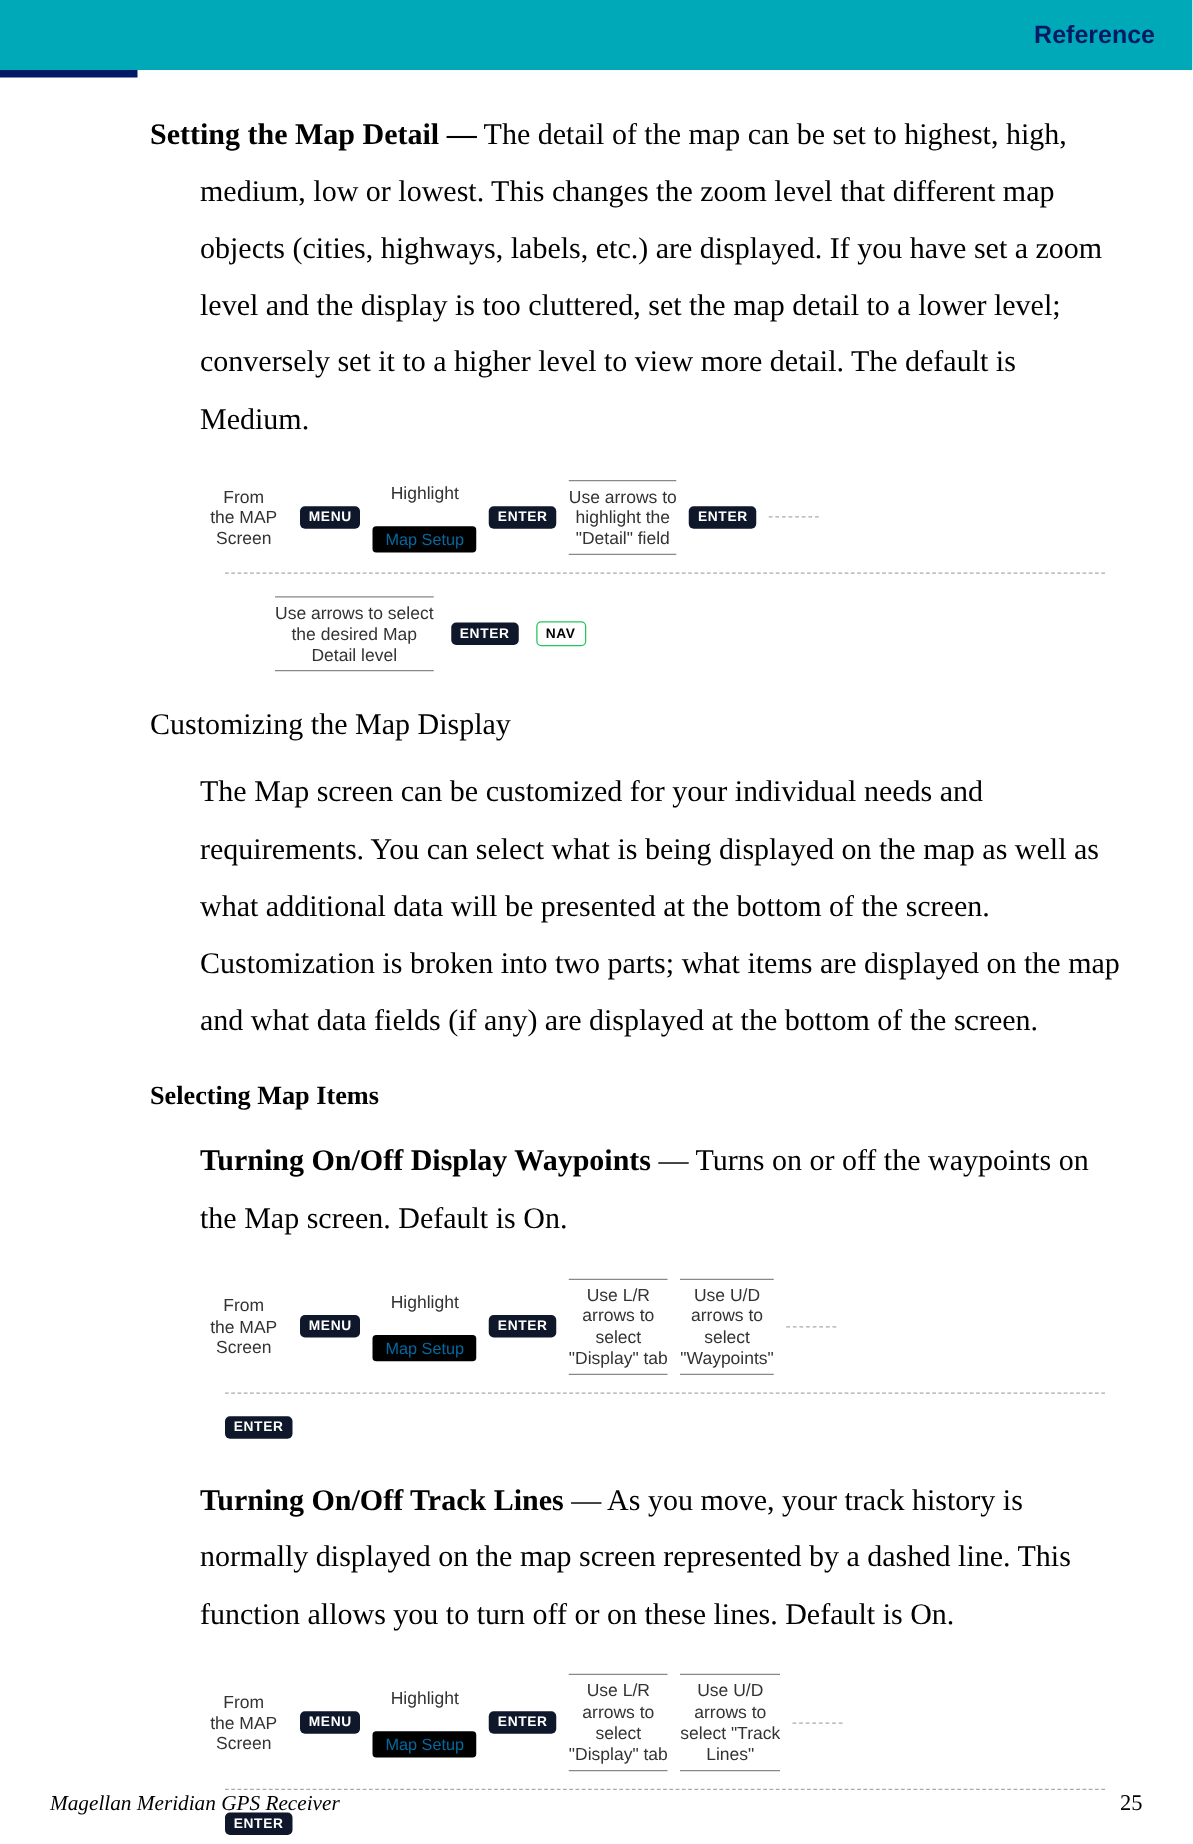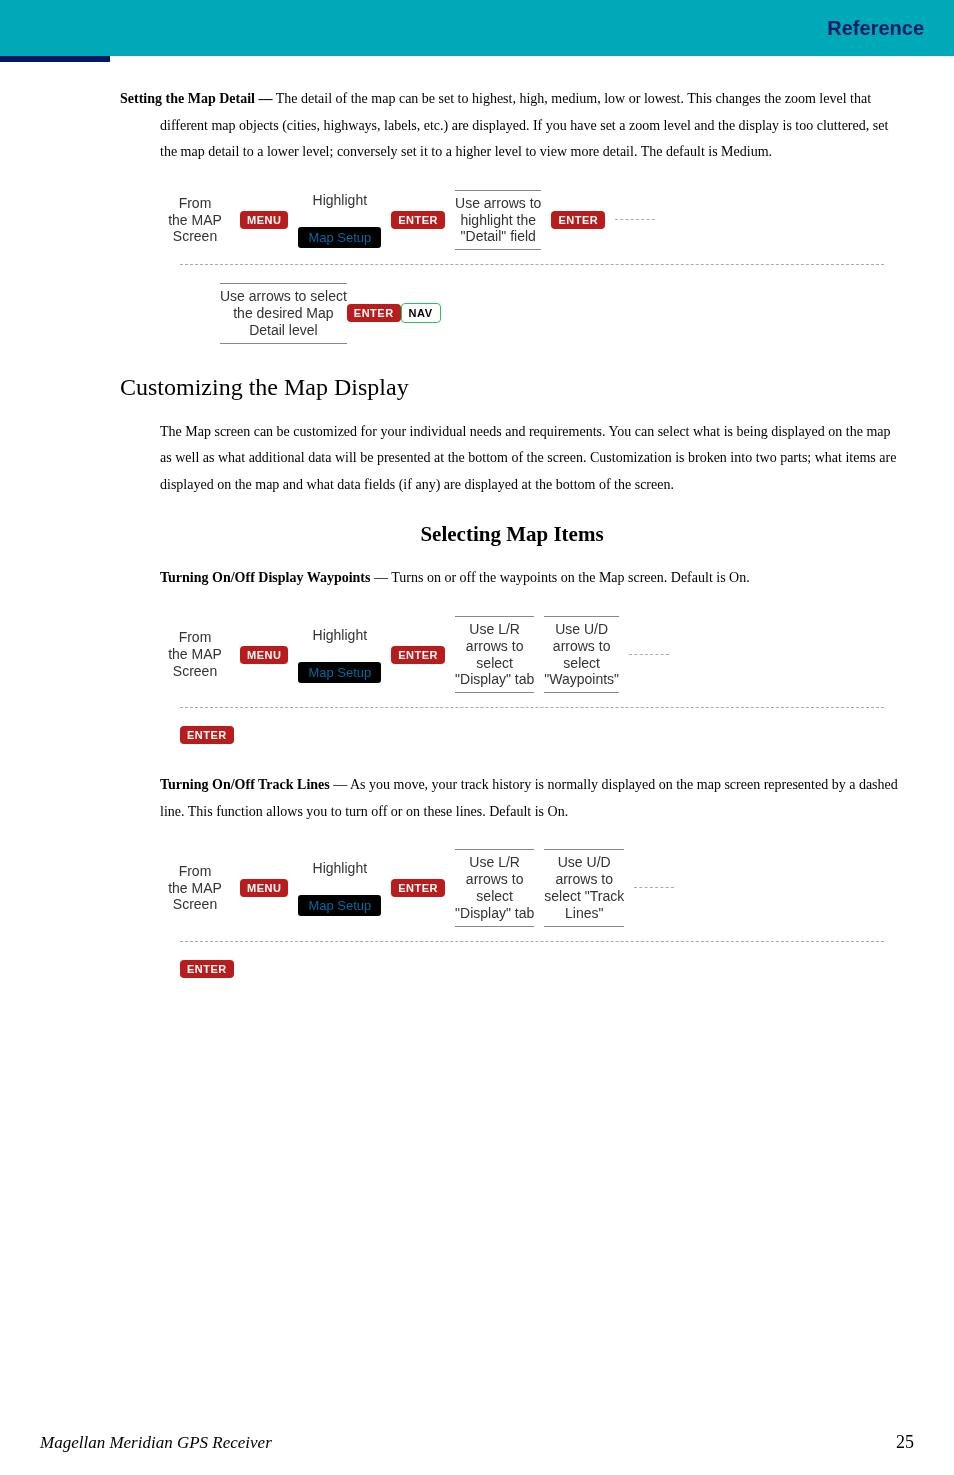--- a/index.html
+++ b/index.html
@@ -31,59 +31,58 @@
     left: 0;
     top: 56px;
     width: 110px;
     height: 6px;
     background: #001a66;
   }
   .content {
     padding: 30px 50px 0 120px;
   }
   .body-text {
-    font-size: 14px;
+    font-size: 24px;
     line-height: 1.9;
     margin-bottom: 24px;
   }
   .hanging {
     padding-left: 40px;
     text-indent: -40px;
   }
   .indent {
     padding-left: 40px;
   }
   .bold { font-weight: bold; }
   h2.section {
     font-size: 24px;
     font-weight: normal;
     margin: 30px 0 18px 0;
   }
   h3.subsection {
     font-size: 21px;
     font-weight: bold;
     margin: 10px 0 18px 0;
-    text-align: center;
   }
   .flow {
     margin: 0 0 28px 40px;
     font-family: Arial, Helvetica, sans-serif;
     font-size: 14px;
     color: #333;
   }
   .flow-row {
     display: flex;
     align-items: center;
     gap: 10px;
     flex-wrap: nowrap;
   }
   .flow-row2 {
     display: flex;
     align-items: center;
-    gap: 0;
+    gap: 14px;
     margin-top: 18px;
     margin-left: 60px;
   }
   .step-box {
     text-align: center;
     line-height: 1.2;
     min-width: 70px;
   }
   .step-box .rule-top {
     border-top: 1px solid #888;
@@ -96,21 +95,21 @@
     margin-top: 4px;
   }
   .step-stack {
     display: flex;
     flex-direction: column;
     align-items: center;
     gap: 19px;
   }
   .key-btn {
     display: inline-block;
-    background: #b91c1c;
+    background: #0f172a;
     color: #fff;
     font-family: Arial, sans-serif;
     font-weight: bold;
     font-size: 11px;
     padding: 3px 7px;
     border-radius: 4px;
     letter-spacing: 0.5px;
   }
   .key-btn.nav {
     background: #fff;

